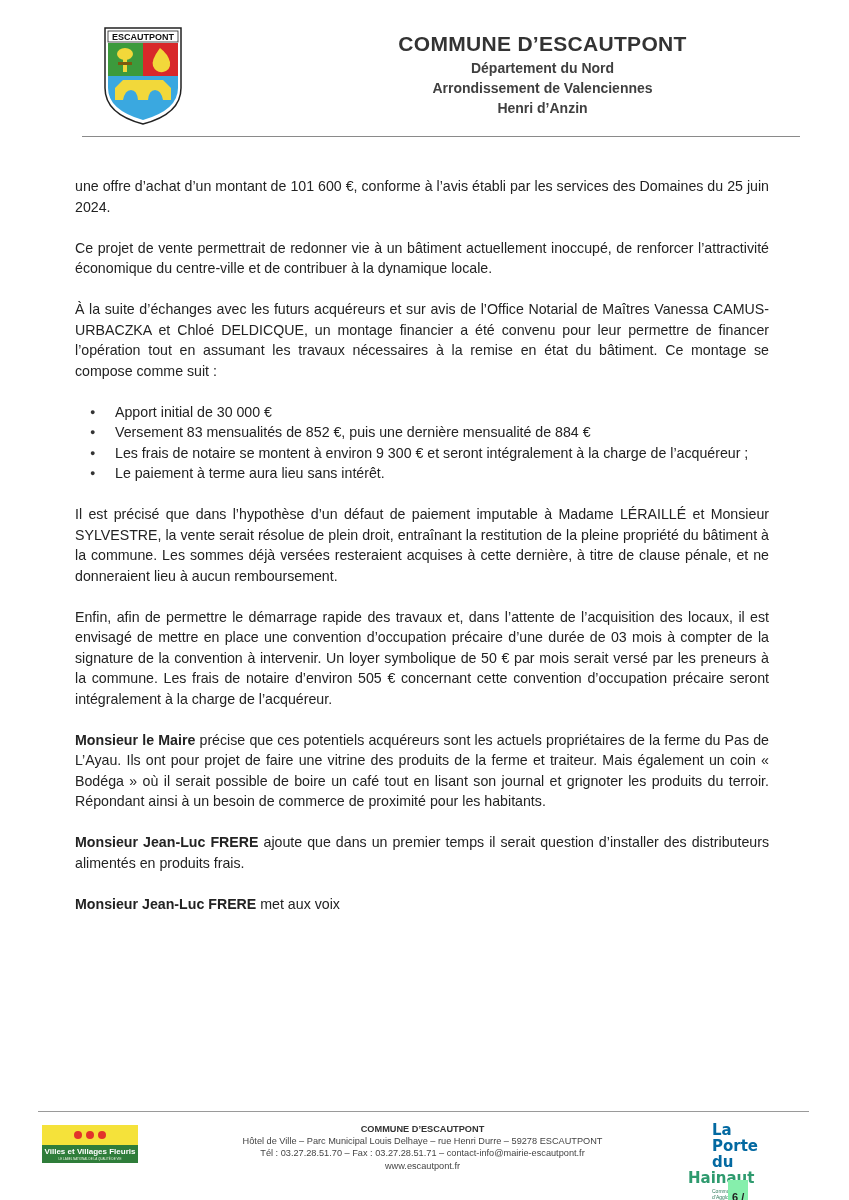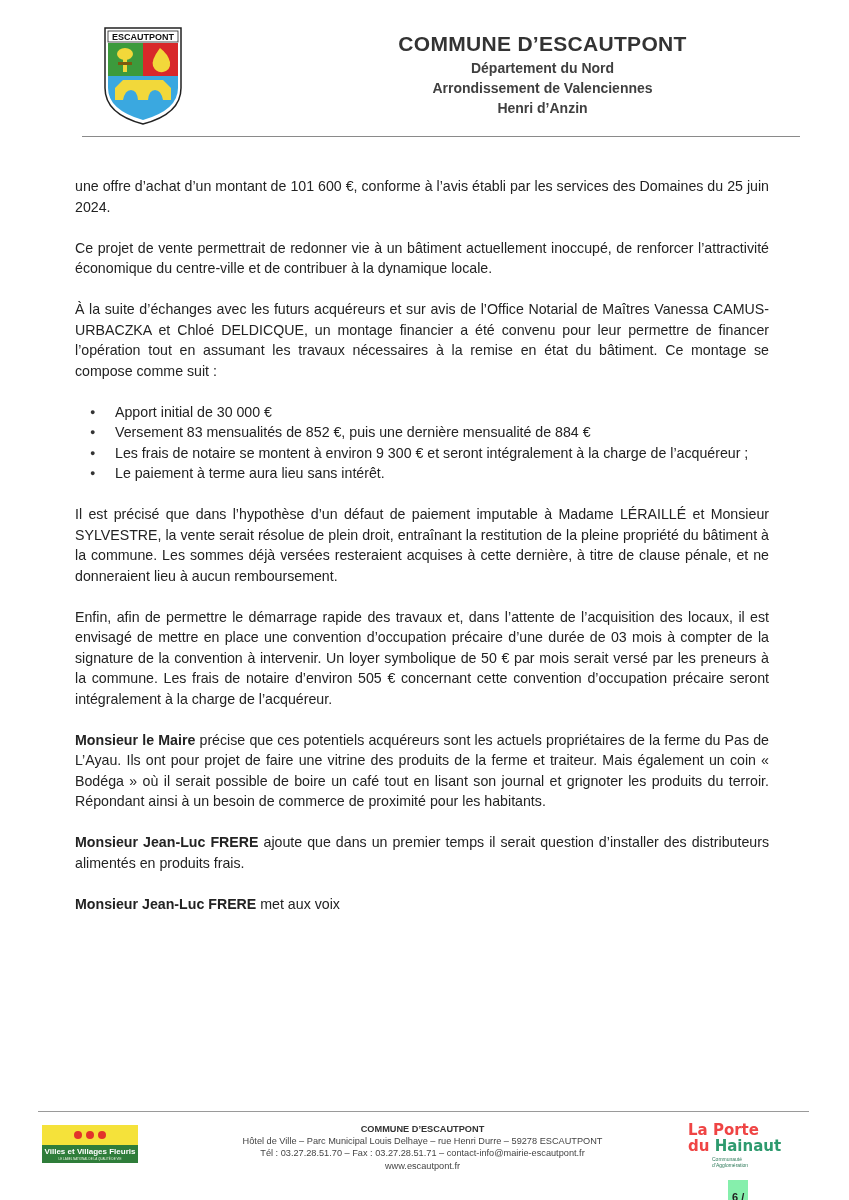--- a/index.html
+++ b/index.html
@@ -26,21 +26,21 @@
   .tight { margin-bottom: 0 !important; }
 
   
   .footer-rule { position: absolute; left: 38px; top: 1111px; width: 771px; height: 1px; background: #9a9a9a; }
   .vvf { position: absolute; left: 42px; top: 1125px; width: 96px; height: 38px; }
   .footer-text { position: absolute; left: 215px; top: 1123px; width: 415px; text-align: center;
     font-family: "Liberation Sans", sans-serif; font-size: 9.2px; line-height: 12.2px; color: #444; }
   .footer-text .title { font-weight: bold; color: #333; }
   .porte { position: absolute; left: 688px; top: 1122px; width: 100px; font-family: "DejaVu Sans", sans-serif; font-weight: bold; }
   .porte .l1, .porte .l2 { font-size: 15px; line-height: 16px; }
-  .porte .orange { color: #ef4444; }
+  .porte .orange { color: #0369a1; margin-left: 24px; }
   .porte .green { color: #2e9a6e; }
   .porte .small { font-family: "Liberation Sans", sans-serif; font-weight: normal; font-size: 5px; line-height: 6px; color: #2e7a5a; margin-top: 2px; margin-left: 24px; }
   .page-num { position: absolute; left: 728px; top: 1180px; padding: 11px 4px; background: #86efac;
     font-family: "Liberation Sans", sans-serif; font-weight: bold; font-size: 11px; color: #222; text-align: center; }
 </style>
 </head>
 <body>
 
 <div class="page">
 

